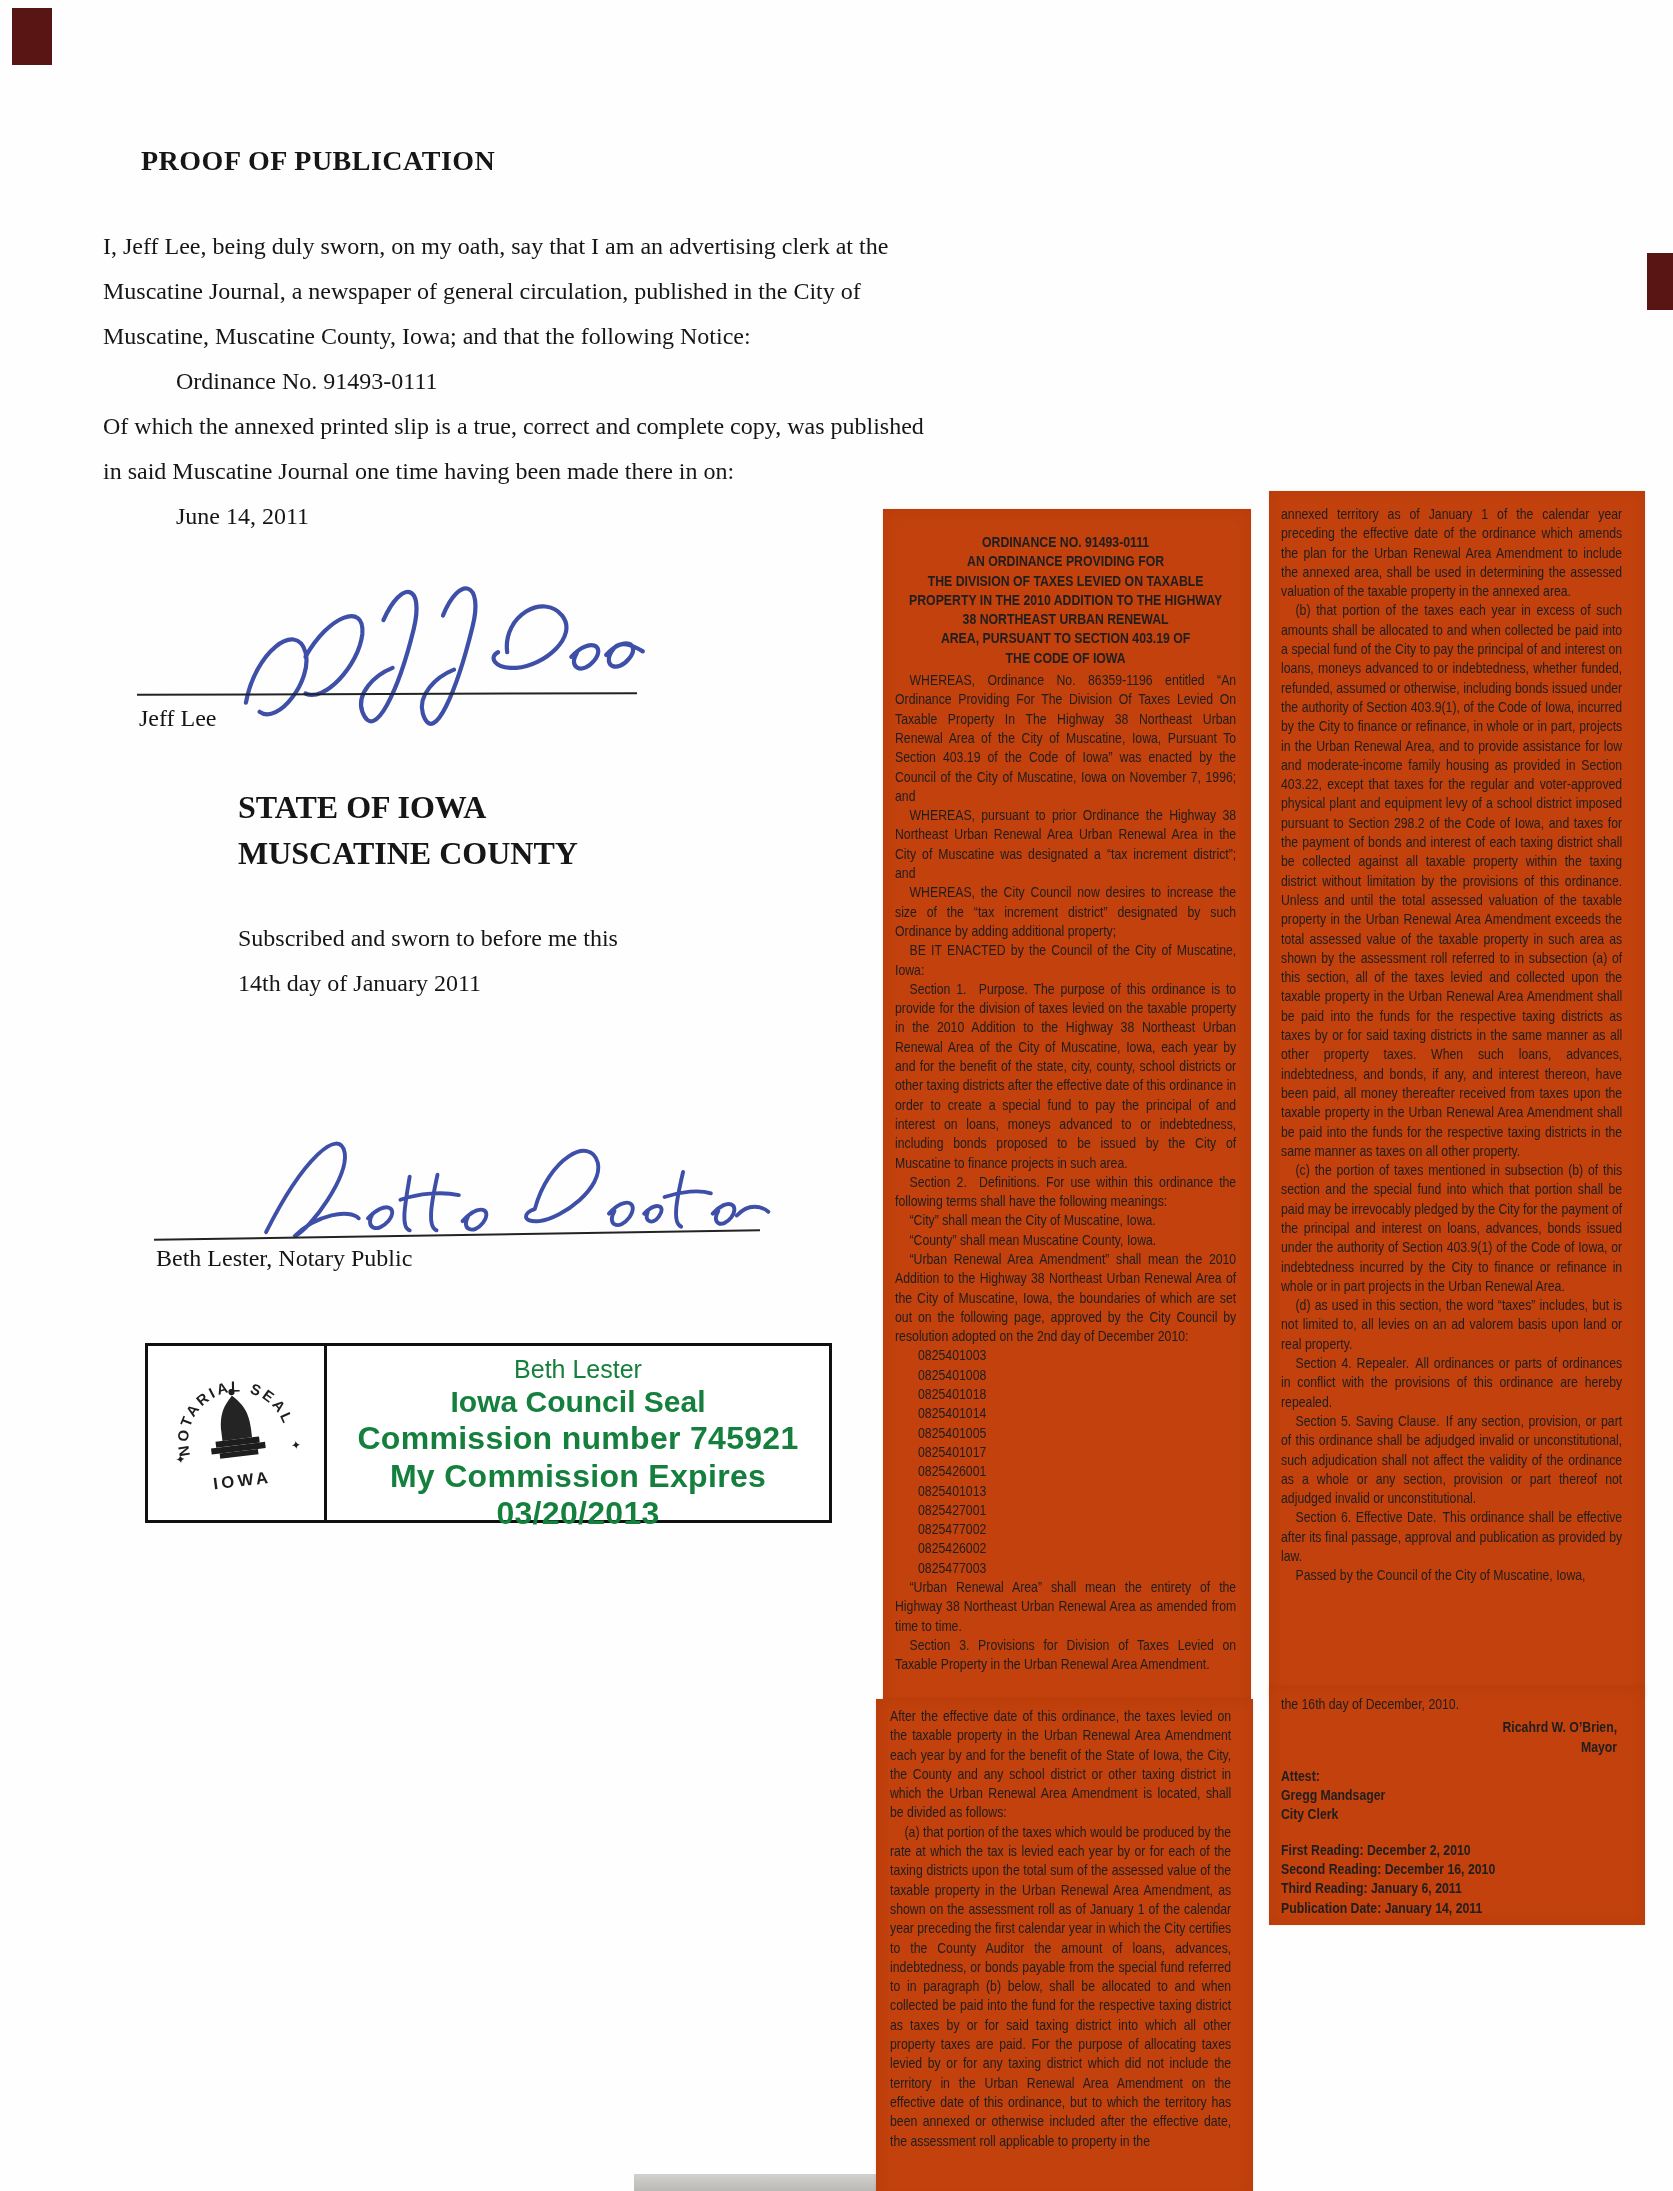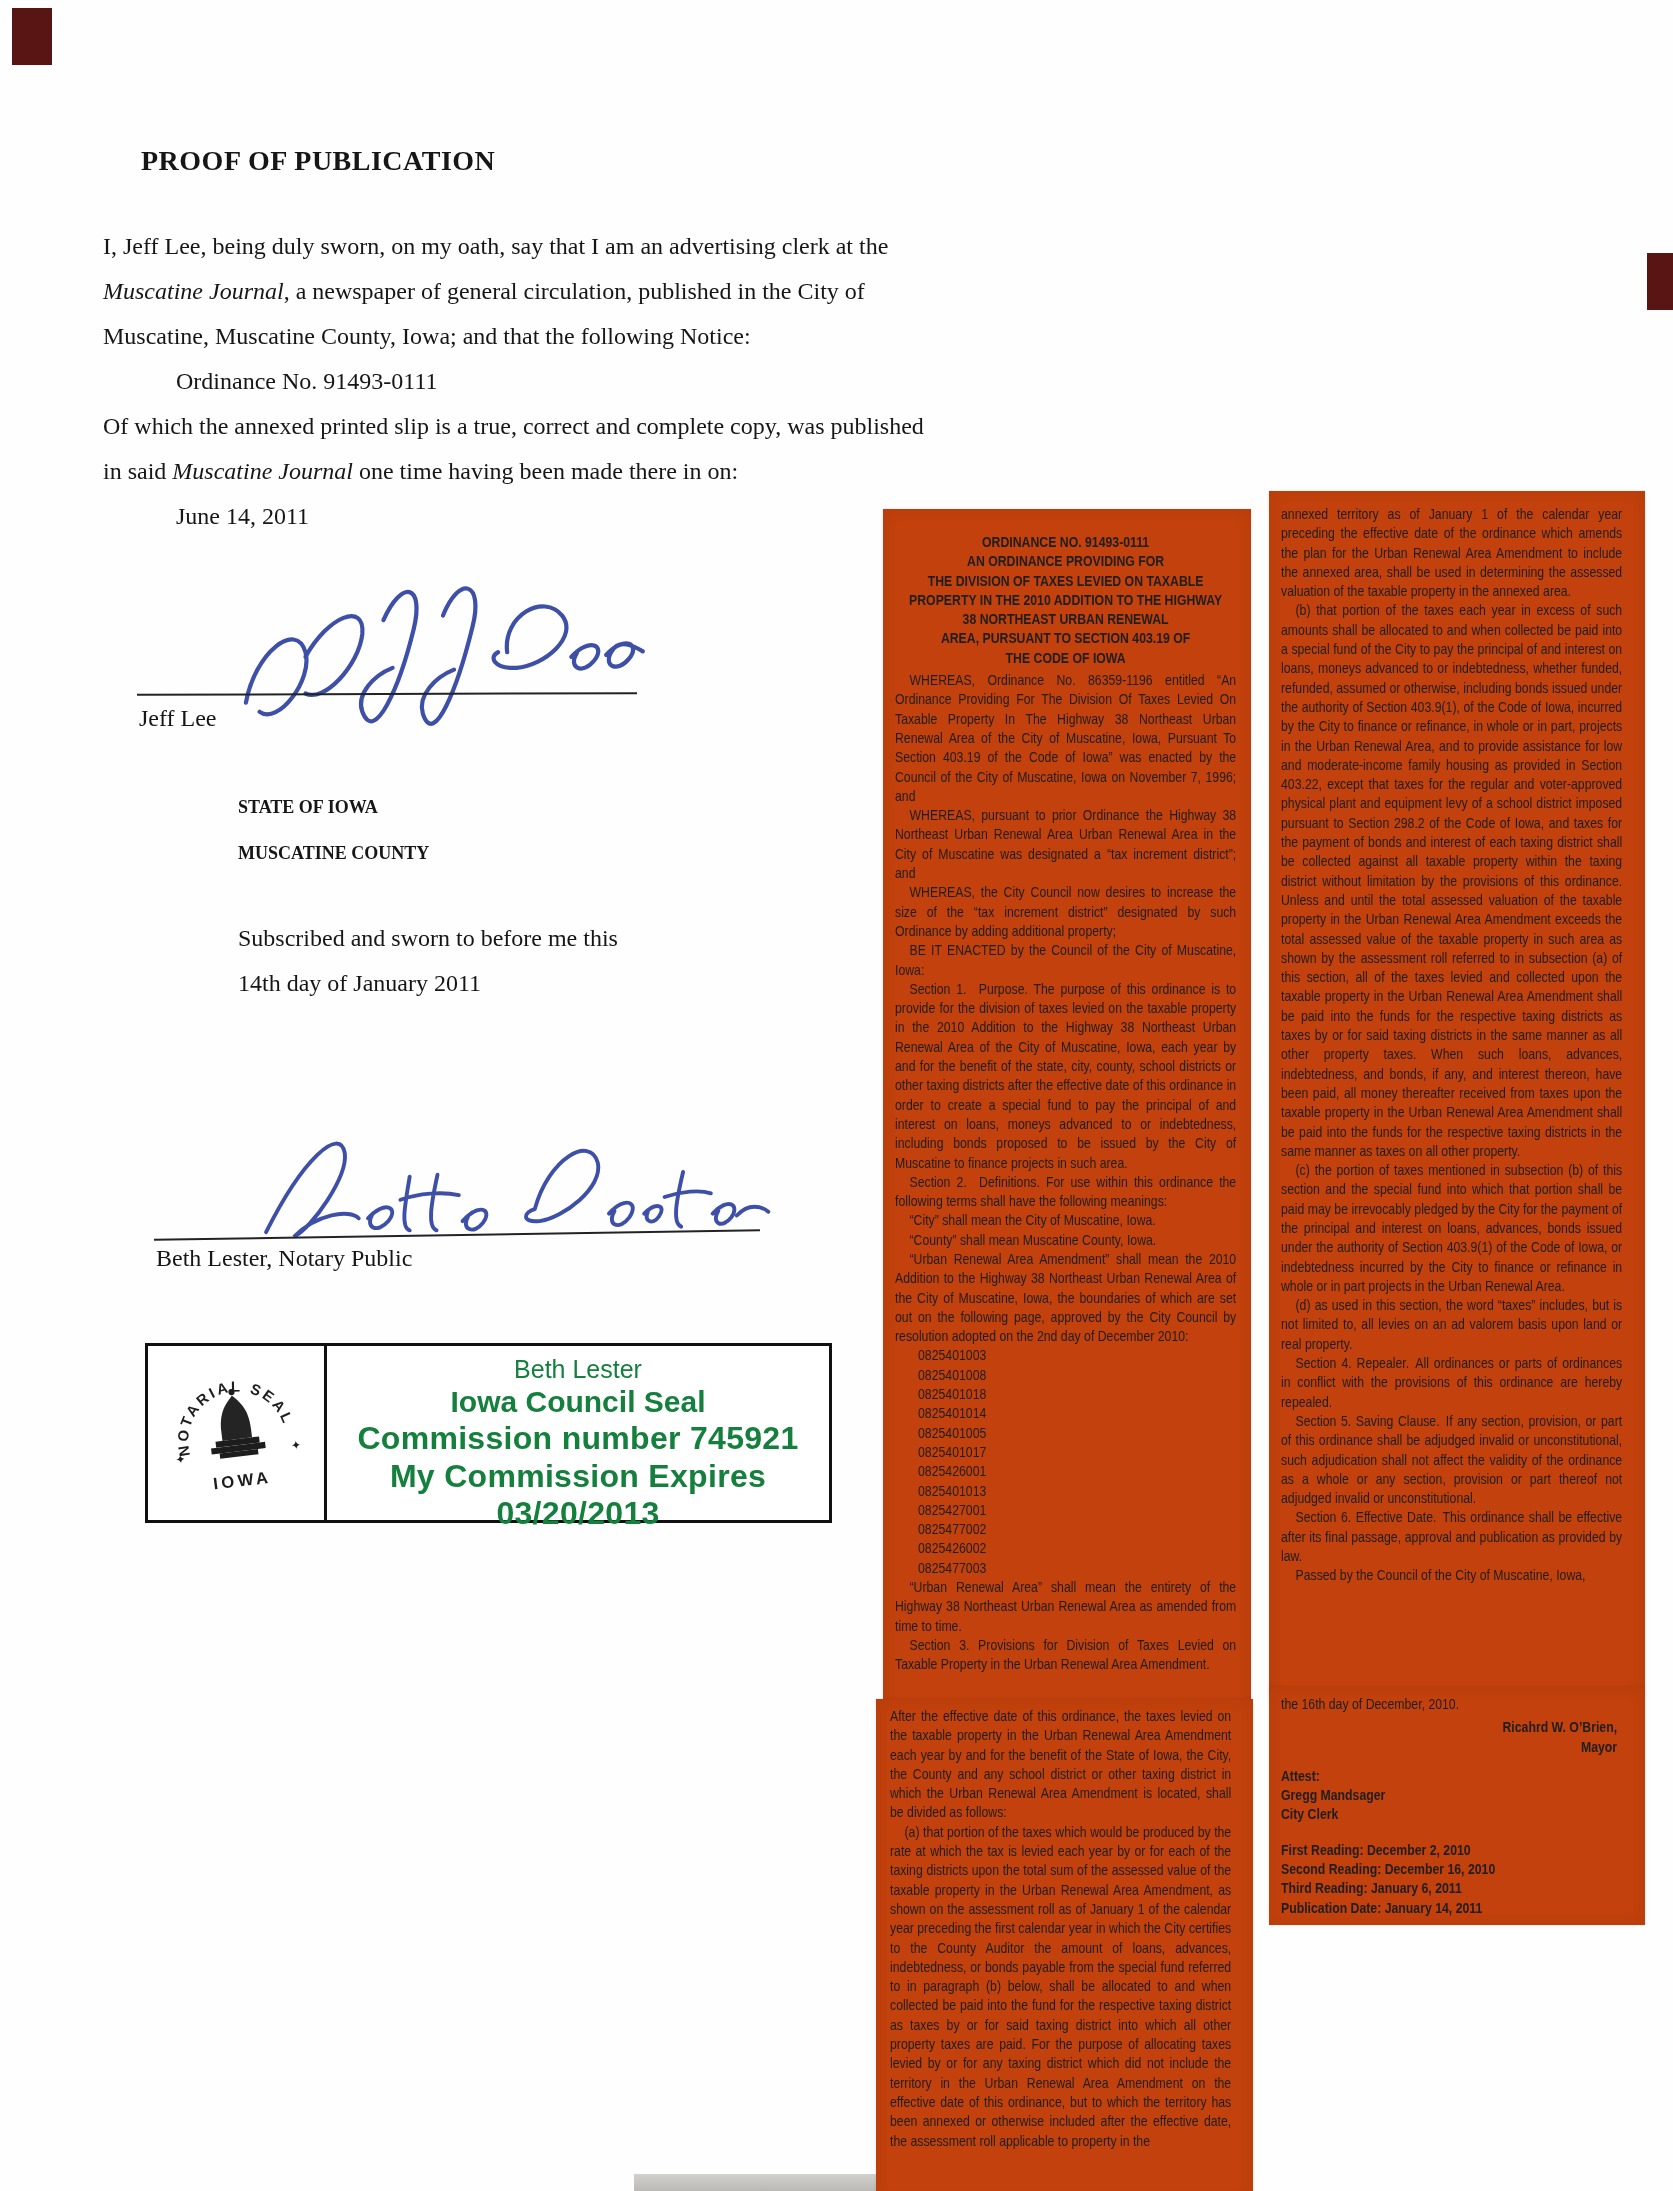--- a/index.html
+++ b/index.html
@@ -11,34 +11,34 @@
   
   .mark-tl { position:absolute; left:12px; top:8px; width:40px; height:57px; background:#591414; }
   .mark-r  { position:absolute; right:0; top:253px; width:26px; height:57px; background:#591414; }
   .bottom-strip { position:absolute; left:634px; top:2174px; width:500px; height:18px;
     background:linear-gradient(#d2d1ce,#b9b8b5); }
 
   
   .aff-title { position:absolute; left:141px; top:145px; font-size:28px; font-weight:bold; letter-spacing:0.5px; }
   .aff-body { position:absolute; left:103px; top:224px; width:990px; font-size:24px; }
   .aff-line { line-height:45px; white-space:nowrap; }
-  .aff-line .it { font-style:italic; }
+  .aff-line .it { }
   .ind { padding-left:73px; }
 
   .sig-line { position:absolute; height:2px; background:#232323; }
   #jeff-line { left:137px; top:693px; width:500px; transform:rotate(-.2deg); }
   #beth-line { left:154px; top:1234px; width:606px; transform:rotate(-.9deg); }
   .sig-svg { position:absolute; }
   #jeff-sig { left:168px; top:562px; }
   #beth-sig { left:220px; top:1121px; }
   .sig-label { position:absolute; font-size:24px; }
   #jeff-name { left:139px; top:705px; }
   #beth-name { left:156px; top:1245px; }
 
-  .block-bold { position:absolute; left:238px; top:784px; font-size:18px; font-weight:bold; line-height:46px; }
+  .block-bold { position:absolute; left:238px; top:784px; font-size:32px; font-weight:bold; line-height:46px; }
   .sworn { position:absolute; left:238px; top:916px; font-size:24px; line-height:45px; }
 
   
   .seal-box { position:absolute; left:145px; top:1343px; width:681px; height:174px;
     border:3px solid #101010; display:flex; background:#fff; }
   .seal-cell { width:176px; border-right:3px solid #101010; display:flex; align-items:center; justify-content:center; }
   .seal-stamp { transform:rotate(-7deg); }
   .seal-text-cell { flex:1; text-align:center; padding-top:9px;
     font-family:"Liberation Sans", sans-serif; color:#15803d;border-radius:18px; }
   .seal-name { font-size:25px; }

